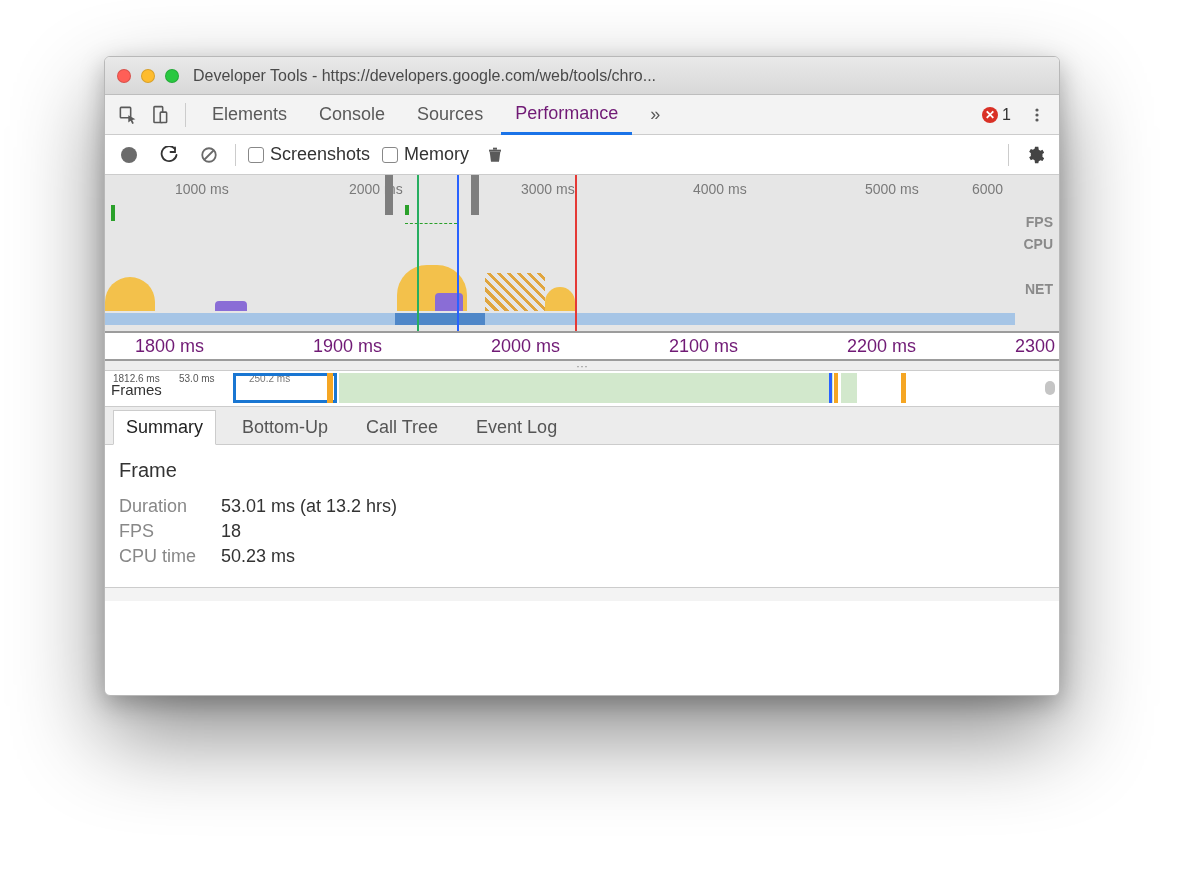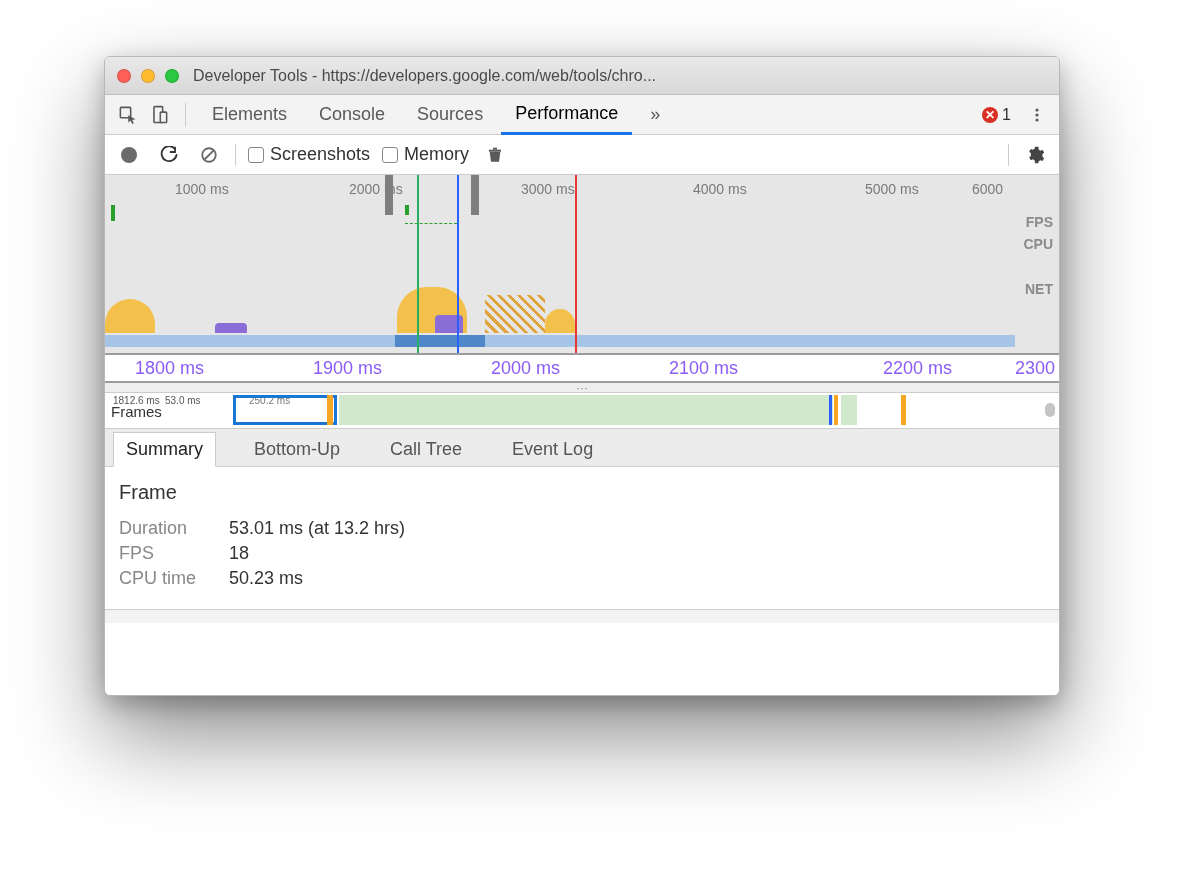--- a/index.html
+++ b/index.html
@@ -20,70 +20,70 @@
 .dot.red { background:#ff5f57; } .dot.yellow { background:#febc2e; } .dot.green { background:#28c840; }
 .title { font-size: 16px; color: #4a4a4a; white-space: nowrap; overflow: hidden; text-overflow: ellipsis; flex: 1; }
 
 .topbar {
   height: 40px; background: #f3f3f3; border-bottom: 1px solid #ccc;
   display: flex; align-items: center; padding: 0 8px; gap: 4px;
 }
 .iconbtn { width: 28px; height: 28px; display:flex; align-items:center; justify-content:center; color:#5a5a5a; }
 .vsep { width:1px; height:24px; background:#ccc; margin:0 8px; }
 .tab { font-size: 18px; color:#5a5a5a; padding: 8px 14px; cursor:default; }
-.tab.active { color:#000000; border-bottom: 3px solid #1a73e8; }
+.tab.active { color:#701a75; border-bottom: 3px solid #1a73e8; }
 .spacer { flex:1; }
 .errbadge { display:flex; align-items:center; gap:4px; font-size:16px; color:#333; }
 .errbadge .x { width:16px;height:16px;border-radius:50%;background:#d93025;color:#fff;display:flex;align-items:center;justify-content:center;font-size:12px;font-weight:bold; }
 
 .toolbar {
   height: 40px; background:#fff; border-bottom:1px solid #ccc;
   display:flex; align-items:center; padding:0 10px; gap:12px;
 }
 .rec { width:16px;height:16px;border-radius:50%;background:#6b6b6b; }
 .toolsep { width:1px;height:22px;background:#ccc; }
 .chk { width:16px;height:16px;border:1.5px solid #888;border-radius:3px;display:inline-block;vertical-align:middle; }
 .toolbar label { font-size:18px;color:#333;display:flex;align-items:center;gap:6px; }
 
-.overview { position:relative; height:180px; background:#e6e6e6; border-bottom:2px solid #9c9c9c; overflow:hidden; }
+.overview { position:relative; height:158px; background:#e6e6e6; border-bottom:2px solid #9c9c9c; overflow:hidden; }
 .overview .ticks { position:absolute; top:6px; left:0; right:0; font-size:14px; color:#7a7a7a; }
 .overview .tick { position:absolute; }
 .overview .rightlabels { position:absolute; right:6px; top:36px; font-size:14px; font-weight:bold; color:#8a8a8a; line-height:1.6; text-align:right; }
 .overview .netbar { position:absolute; left:0; right:44px; bottom:6px; height:12px; background:#a6c5e6; }
 .overview .netbar2 { position:absolute; left:290px; width:90px; bottom:6px; height:12px; background:#4f87c8; }
 .cpu-area { position:absolute; left:0; right:44px; top:62px; bottom:20px; }
 .cpu-hill { position:absolute; bottom:0; background:#f3c14b; border-top-left-radius:30px; border-top-right-radius:30px; }
 .cpu-purple { position:absolute; bottom:0; background:#8a6dd6; border-radius:4px 4px 0 0; }
 .ov-hatch { position:absolute; bottom:0; background:repeating-linear-gradient(45deg,#e0a53e 0,#e0a53e 3px,#e6e6e6 3px,#e6e6e6 7px); }
 .ov-handle { position:absolute; top:0; width:8px; height:40px; background:#7e7e7e; }
 .ov-greenline { position:absolute; top:0; bottom:0; width:2px; background:#27ae60; }
 .ov-blueline  { position:absolute; top:0; bottom:0; width:2px; background:#2962ff; }
 .ov-redline   { position:absolute; top:0; bottom:0; width:2px; background:#e53935; }
 .ov-dashed    { position:absolute; height:2px; border-top:1px dashed #2aa02a; }
 
-.ruler { height:28px; background:#fff; border-bottom:2px solid #9c9c9c; position:relative; font-size:18px; color:#8b5cf6; }
+.ruler { height:28px; background:#fff; border-bottom:2px solid #9c9c9c; position:relative; font-size:18px; color:#701a75; }
 .ruler .rt { position:absolute; top:3px; }
 
 .drag { height:10px; background:#eee; border-bottom:1px solid #ccc; display:flex; align-items:center; justify-content:center; color:#888; font-size:12px; }
 
 .framesrow { height:36px; background:#fff; position:relative; border-bottom:1px solid #ccc; }
 .frames-label { position:absolute; left:6px; top:10px; font-size:15px; color:#333; }
 .frame-time { position:absolute; top:2px; font-size:10px; color:#555; }
 .greenblock { position:absolute; top:2px; height:30px; background:#d2e8cc; }
 .sel-frame { position:absolute; top:2px; height:30px; border:3px solid #1976d2; background:rgba(255,255,255,.2); }
 .vbar { position:absolute; top:2px; height:30px; }
 .scroll-thumb { position:absolute; right:4px; top:10px; width:10px; height:14px; background:#c5c5c5; border-radius:5px; }
 
-.detailtabs { height:38px; background:#ececec; border-bottom:1px solid #ccc; display:flex; align-items:flex-end; gap:26px; padding:0 8px; font-size:18px; color:#555;}
+.detailtabs { height:38px; background:#ececec; border-bottom:1px solid #ccc; display:flex; align-items:flex-end; gap:14px; padding:0 8px; font-size:18px; color:#555;}
 .dtab { padding:6px 12px; }
 .dtab.active { background:#fff; border:1px solid #ccc; border-bottom:1px solid #fff; color:#222; position:relative; bottom:-1px; }
 
 .details { padding:14px 14px 8px 14px; font-size:18px; color:#333; }
 .details h3 { font-weight:400; font-size:20px; margin-bottom:14px; }
-.kv { display:flex; gap:20px; margin:4px 0; }
+.kv { display:flex; gap:12px; margin:4px 0; }
 .kv .k { color:#888; min-width:90px; }
 .footer-line { height:14px; border-top:1px solid #ccc; background:#f3f3f3; margin-top:8px; }
 svg { display:block; }
 </style>
 </head>
 <body>
 
 <div class="window">
 
   <div class="titlebar">
@@ -204,30 +204,30 @@
     <div class="ov-greenline" style="left:312px;"></div>
     <div class="ov-blueline" style="left:352px;"></div>
     <div class="ov-redline" style="left:470px;"></div>
   </div>
 
   <div class="ruler">
     <span class="rt" style="left:30px">1800 ms</span>
     <span class="rt" style="left:208px">1900 ms</span>
     <span class="rt" style="left:386px">2000 ms</span>
     <span class="rt" style="left:564px">2100 ms</span>
-    <span class="rt" style="left:778px">2200 ms</span>
+    <span class="rt" style="left:742px">2200 ms</span>
     <span class="rt" style="left:910px">2300</span>
   </div>
 
   <div class="drag">···</div>
 
   <div class="framesrow">
     <span class="frames-label">Frames</span>
     <span class="frame-time" style="left:8px">1812.6 ms</span>
-    <span class="frame-time" style="left:60px">53.0 ms</span>
+    <span class="frame-time" style="left:74px">53.0 ms</span>
     <span class="frame-time" style="left:144px">250.2 ms</span>
     <div class="sel-frame" style="left:128px; width:104px;"></div>
     <div class="vbar" style="left:222px; width:6px; background:#f5a623;"></div>
     <div class="greenblock" style="left:234px; width:494px;"></div>
     <div class="vbar" style="left:724px; width:3px; background:#2962ff;"></div>
     <div class="vbar" style="left:729px; width:4px; background:#f5a623;"></div>
     <div class="greenblock" style="left:736px; width:16px;"></div>
     <div class="vbar" style="left:796px; width:5px; background:#f5a623;"></div>
     <div class="scroll-thumb"></div>
   </div>

